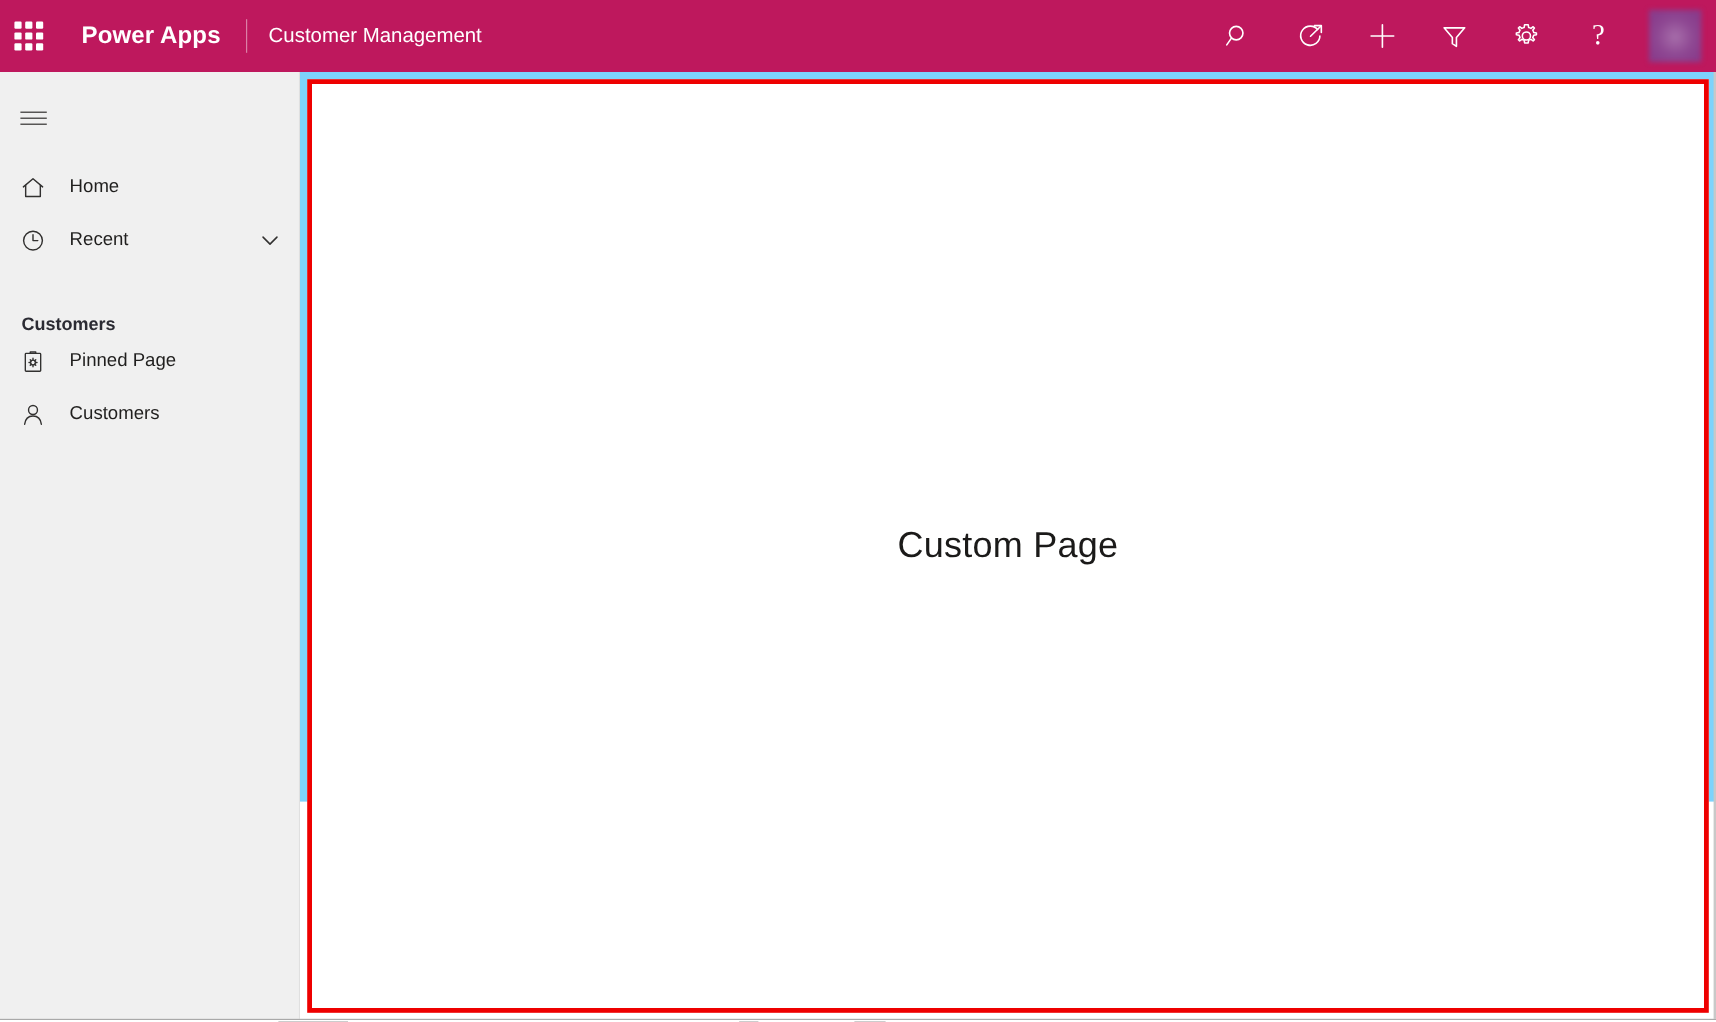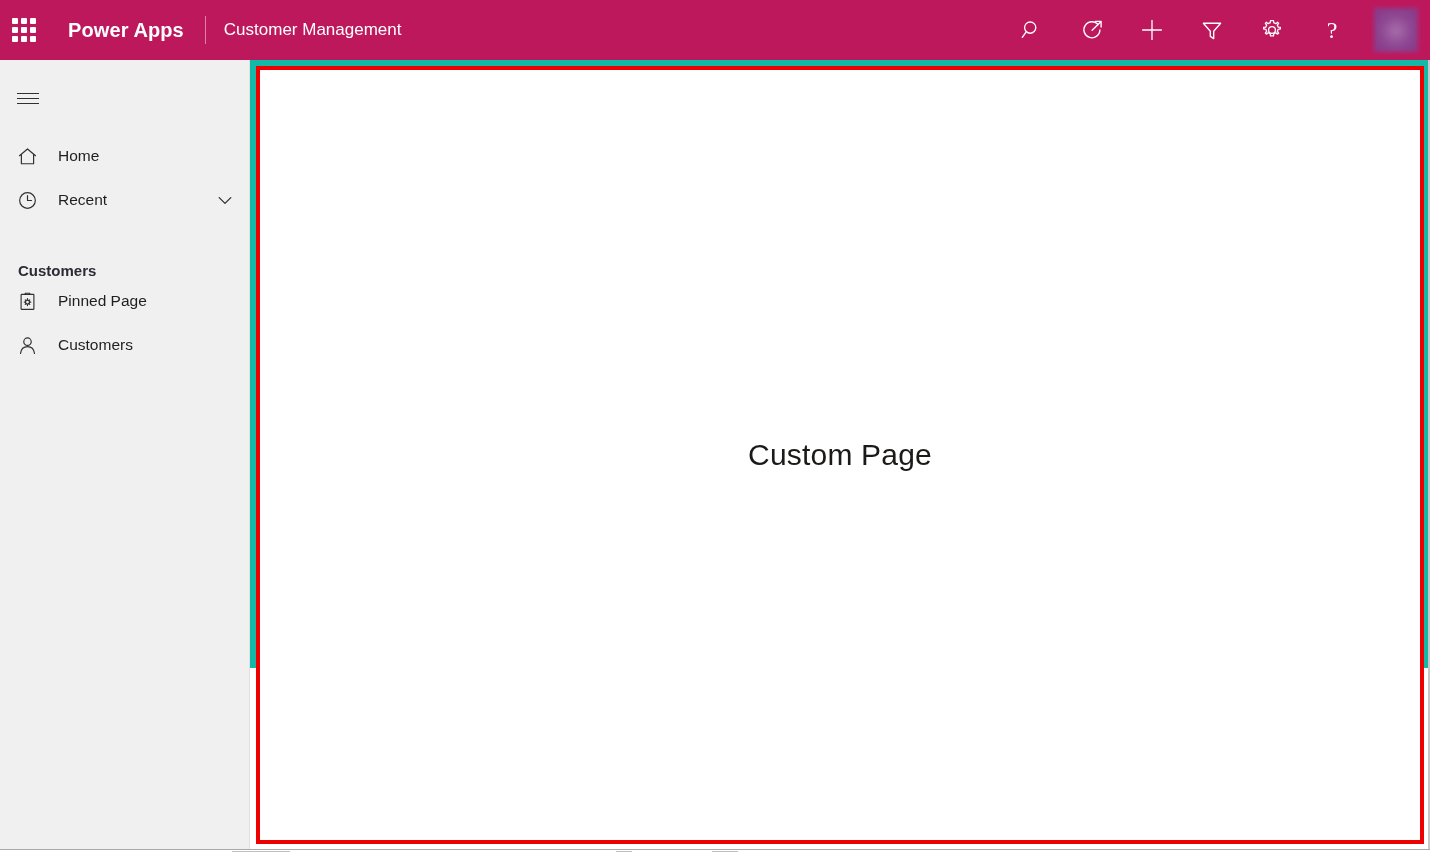--- a/index.html
+++ b/index.html
@@ -224,21 +224,21 @@
     color: #2b2b33;
   }
 
   
   .content-wrap {
     position: absolute;
     left: 250px;
     top: 60px;
     width: 1180px;
     height: 608px;
-    background: #14b8a6;
+    background: #7dd3fc;
     box-sizing: border-box;
   }
 
   .red-frame {
     position: absolute;
     left: 6px;
     top: 6px;
     width: 1168px;
     height: 778px;
     border: 4px solid #ee0000;

